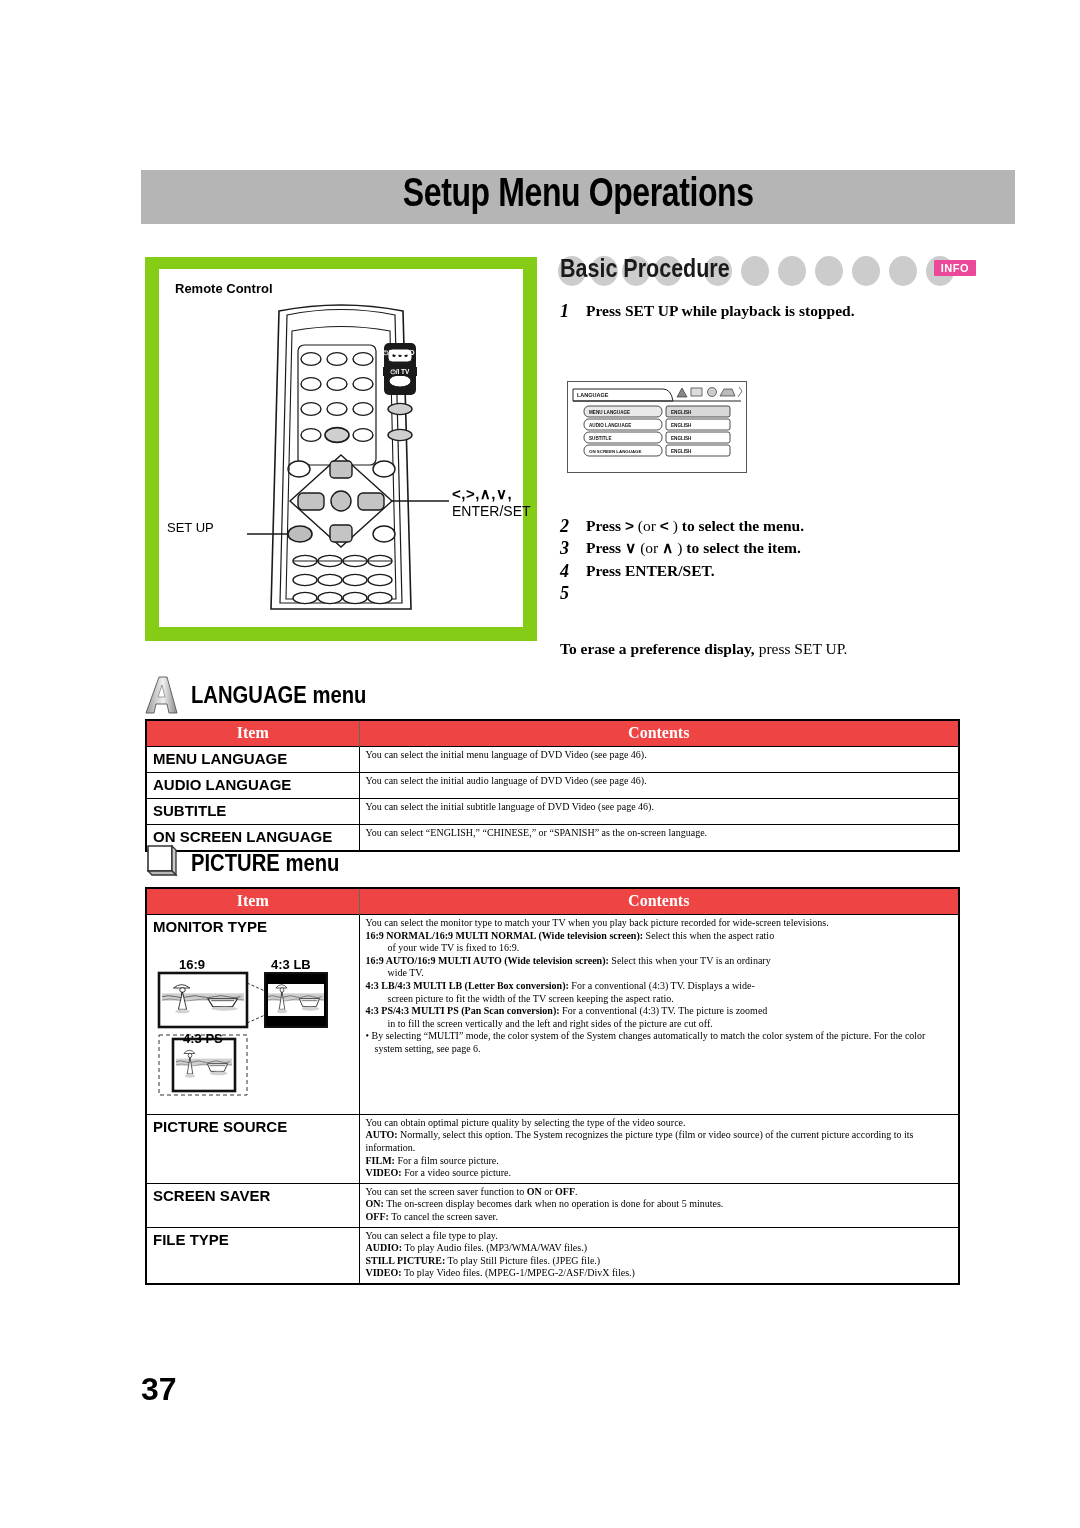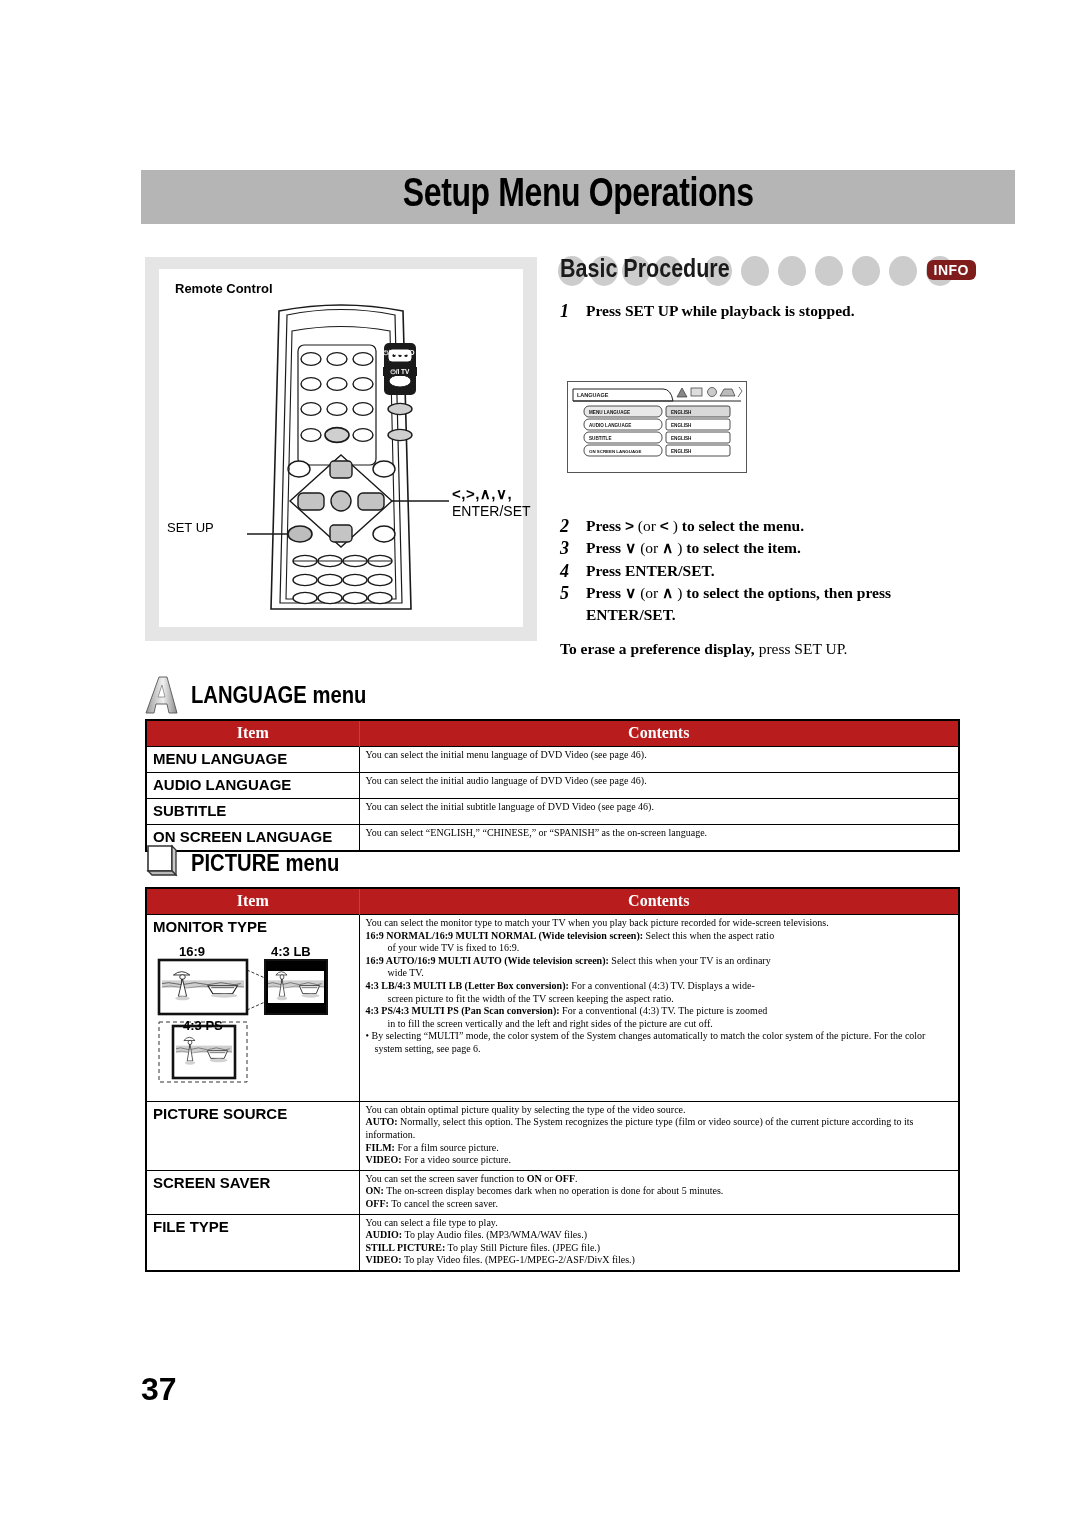--- a/index.html
+++ b/index.html
@@ -25,21 +25,21 @@
     letter-spacing:-0.5px;
     color:#000;
     transform:scaleX(0.80);
     transform-origin:center;
     white-space:nowrap;
   }
 
   
   .remote-panel {
     position:absolute; left:145px; top:257px; width:392px; height:384px;
-    background:#e5e5e5;
+    background:#84cc16;
     padding:12px 14px 14px 14px;
   }
   .remote-inner {
     width:100%; height:100%;
     background:#ffffff;
     position:relative;
   }
   .remote-label {
     position:absolute; left:16px; top:12px;
     font-family:"Liberation Sans", sans-serif;
@@ -54,24 +54,24 @@
   .bp-circles { position:absolute; left:0; top:0; }
   .bp-title {
     position:absolute; left:2px; top:-2px;
     font-family:"Liberation Sans", sans-serif;
     font-weight:bold; font-size:25px; color:#1a1a1a;
     transform:scaleX(0.86); transform-origin:left center;
     white-space:nowrap;
   }
   .info-badge {
     position:absolute; right:2px; top:4px;
-    background:#7f1d1d; color:#fff;
-    font-family:"Liberation Sans", sans-serif;
-    font-weight:bold; font-size:14px;
-    padding:2px 7px; border-radius:6px;
+    background:#ec4899; color:#fff;
+    font-family:"Liberation Sans", sans-serif;
+    font-weight:bold; font-size:11px;
+    padding:2px 7px; border-radius:1px;
     letter-spacing:0.5px;
   }
 
   .bp-body {
     position:absolute; left:560px; top:291px; width:420px;
     font-family:"Liberation Serif", serif;
     font-size:15.5px; color:#000; line-height:1.33;
   }
   .bp-body p { margin:0 0 1px 0; }
   .bp-bullet { text-indent:-9px; padding-left:9px; }
@@ -109,21 +109,21 @@
 
   
   .tbl {
     position:absolute;
     border:2px solid #000;
     border-collapse:collapse;
     background:#fff;
   }
   .tbl table { border-collapse:collapse; width:100%; table-layout:fixed; }
   .tbl th {
-    background:#b91c1c; color:#fff;
+    background:#ef4444; color:#fff;
     font-family:"Liberation Serif", serif;
     font-weight:bold; font-size:16px;
     padding:3px 0 4px 0;
     text-align:center;
     border-right:1px solid #666;
   }
   .tbl th:last-child { border-right:none; }
   .tbl td {
     border-top:1.5px solid #000;
     border-right:1.5px solid #000;
@@ -138,21 +138,21 @@
     font-weight:bold; font-size:15px;
     padding-top:3px;
     white-space:nowrap;
   }
   .tbl td.contents p { margin:0; }
   .tbl td.contents p.ind { padding-left:22px; text-indent:0; }
   .tbl td.contents p.bul { text-indent:-9px; padding-left:9px; }
   .tbl td.contents b { font-weight:bold; }
 
   
-  .mt-fig { position:relative; width:200px; height:152px; margin:7px 0 2px 2px; }
+  .mt-fig { position:relative; width:200px; height:152px; margin:20px 0 2px 2px; }
   .mt-cap {
     position:absolute;
     font-family:"Liberation Sans", sans-serif;
     font-weight:bold; font-size:13px; color:#000;
   }
 
   
   .page-num {
     position:absolute; left:141px; top:1371px;
     font-family:"Liberation Sans", sans-serif;
@@ -326,21 +326,20 @@
   <div class="step" style="margin-top:1px;">
     <span class="num">3</span>
     <span>Press <span class="arrow">∨</span> <span class="reg">(or <span class="arrow">∧</span> )</span> to select the item.</span>
   </div>
   <div class="step" style="margin-top:1px;">
     <span class="num">4</span>
     <span>Press ENTER/SET.</span>
   </div>
   <div class="step" style="margin-top:1px;">
     <span class="num">5</span>
-    <span>Press <span class="arrow">∨</span> <span class="reg">(or <span class="arrow">∧</span> )</span> to select the options, then press<br>ENTER/SET.</span>
   </div>
 </div>
 
 <div class="bp-erase">
   <b>To erase a preference display,</b><span> press SET UP.</span>
 </div>
 
 <div class="sec-head" style="left:145px; top:675px;">
   <svg width="34" height="40" viewBox="0 0 34 40">
     <defs>

